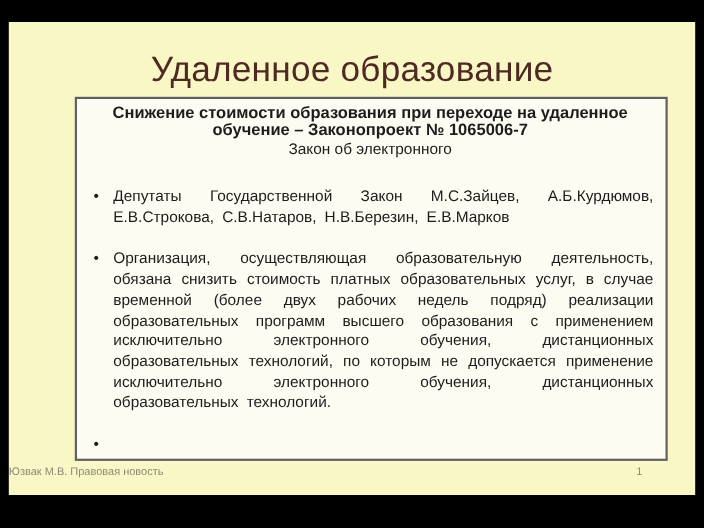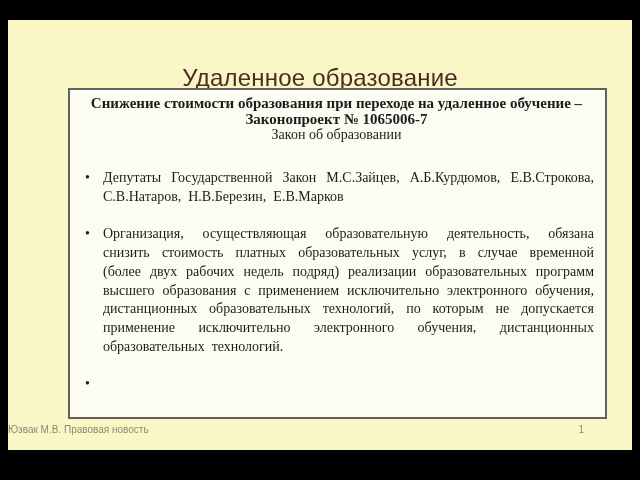--- a/index.html
+++ b/index.html
@@ -11,39 +11,39 @@
     font-family:"Liberation Sans", sans-serif;
   }
   .slide{
     position:absolute;
     left:8px;top:20px;
     width:624px;height:430px;
     background:#faf7c6;
   }
   .slide-title{
     position:absolute;
-    left:0;top:44px;
+    left:0;top:25px;
     width:100%;
     text-align:center;
     font-family:"Liberation Sans", sans-serif;
-    font-size:24px;
+    font-size:32px;
     font-weight:400;
     color:#4e2a22;
     letter-spacing:0.2px;
   }
   .content-box{
     position:absolute;
     left:60px;top:68px;
     width:539px;height:331px;
     box-sizing:border-box;
     background:#fcfcf3;
     border:2px solid #606060;
     padding:4px 8px 4px 6px;
     overflow:hidden;
-    font-family:Liberation Serif, serif;
+    font-family:Liberation Sans, sans-serif;
     color:#1c1c1c;
   }
   .box-heading{
     margin:1px 4px 0 4px;
     text-align:center;
     font-size:15px;
     font-weight:bold;
     line-height:16px;
   }
   .box-subheading{
@@ -93,21 +93,21 @@
 
 <div class="stage">
   <div class="slide">
 
     <div class="slide-title">Удаленное образование</div>
 
     <div class="content-box">
 
       <div class="box-heading">Снижение стоимости образования при переходе на удаленное обучение – Законопроект № 1065006-7</div>
 
-      <div class="box-subheading">Закон об образовании</div>
+      <div class="box-subheading">Закон об электронного</div>
 
       <ul class="bullet-list">
         <li class="bullet-item first">
           <span class="marker">•</span>
           <span>Депутаты Государственной Закон М.С.Зайцев, А.Б.Курдюмов, Е.В.Строкова, С.В.Натаров, Н.В.Березин, Е.В.Марков</span>
         </li>
         <li class="bullet-item">
           <span class="marker">•</span>
           <span>Организация, осуществляющая образовательную деятельность, обязана снизить стоимость платных образовательных услуг, в случае временной (более двух рабочих недель подряд) реализации образовательных программ высшего образования с применением исключительно электронного обучения, дистанционных образовательных технологий, по которым не допускается применение исключительно электронного обучения, дистанционных образовательных технологий.</span>
         </li>

